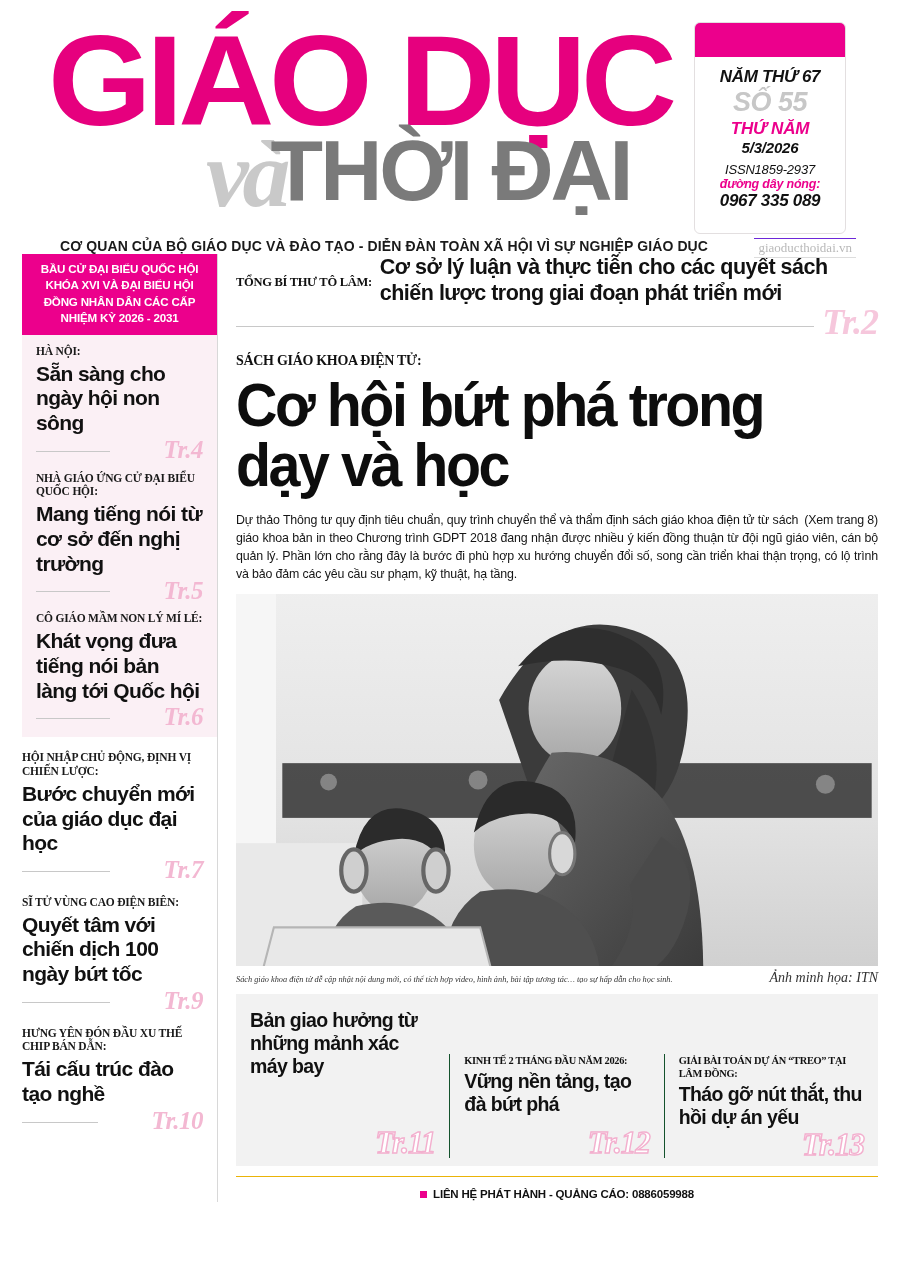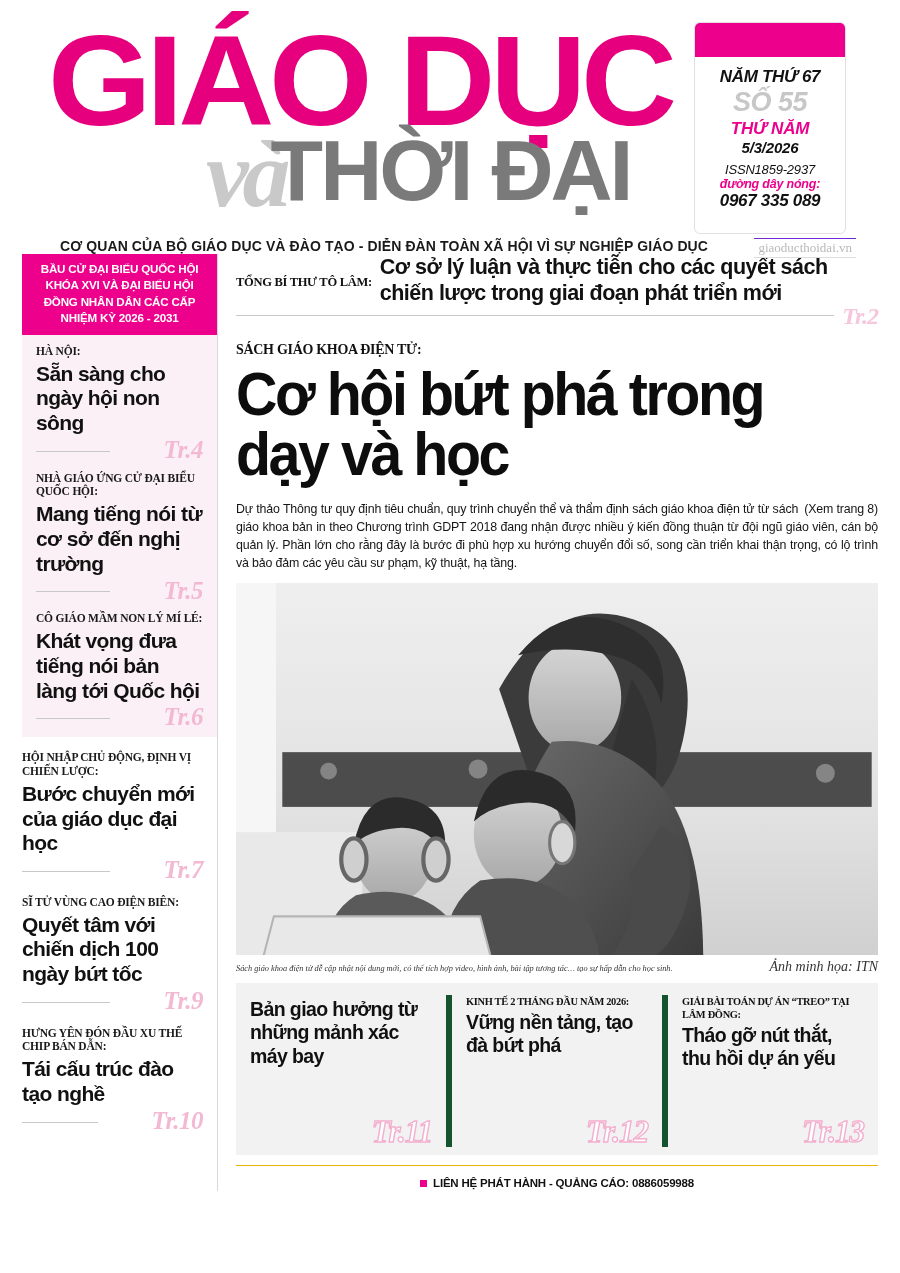--- a/index.html
+++ b/index.html
@@ -117,21 +117,21 @@
     letter-spacing: -0.3px; white-space: nowrap; padding-top: 4px;
   }
   .top-title {
     font-size: 21.5px; font-weight: bold; line-height: 1.22;
     letter-spacing: -0.5px; flex: 1;
   }
   .top-foot { display: flex; align-items: flex-end; }
   .top-rule { flex: 1; border-top: 1px solid #c8c8c8; margin-bottom: 12px; }
   .tr-big {
     font-family: "Liberation Serif", serif;
-    font-style: italic; font-weight: bold; font-size: 24px;
+    font-style: italic; font-weight: bold; font-size: 36px;
     color: #F6C7DC; letter-spacing: -1px; line-height: 0.9;
     padding-left: 8px;
   }
 
   
   .hero-kicker {
     font-family: "Liberation Serif", serif;
     font-size: 14px; font-weight: bold;
     letter-spacing: -0.3px; margin-top: 14px;
   }
@@ -167,21 +167,21 @@
     font-family: "Liberation Serif", serif;
     font-style: italic; font-size: 14px; color: #333; white-space: nowrap;
   }
 
   
   .teasers {
     display: flex; background: #F2F2F2; margin-top: 8px;
     height: 172px; padding: 12px 0 8px;
   }
   .teaser { flex: 1; padding: 0 14px; display: flex; flex-direction: column; }
-  .teaser + .teaser { border-left: 6px solid #14532d; }
+  .teaser + .teaser { border-left: 1px solid #14532d; margin-top: 48px; }
   .tz-kicker {
     font-family: "Liberation Serif", serif;
     font-size: 10.4px; font-weight: bold; line-height: 1.25;
     letter-spacing: -0.3px; margin-bottom: 3px;
   }
   .tz-title {
     font-size: 19.5px; font-weight: bold; line-height: 1.2;
     letter-spacing: -0.6px;
   }
   .tz-pg {

